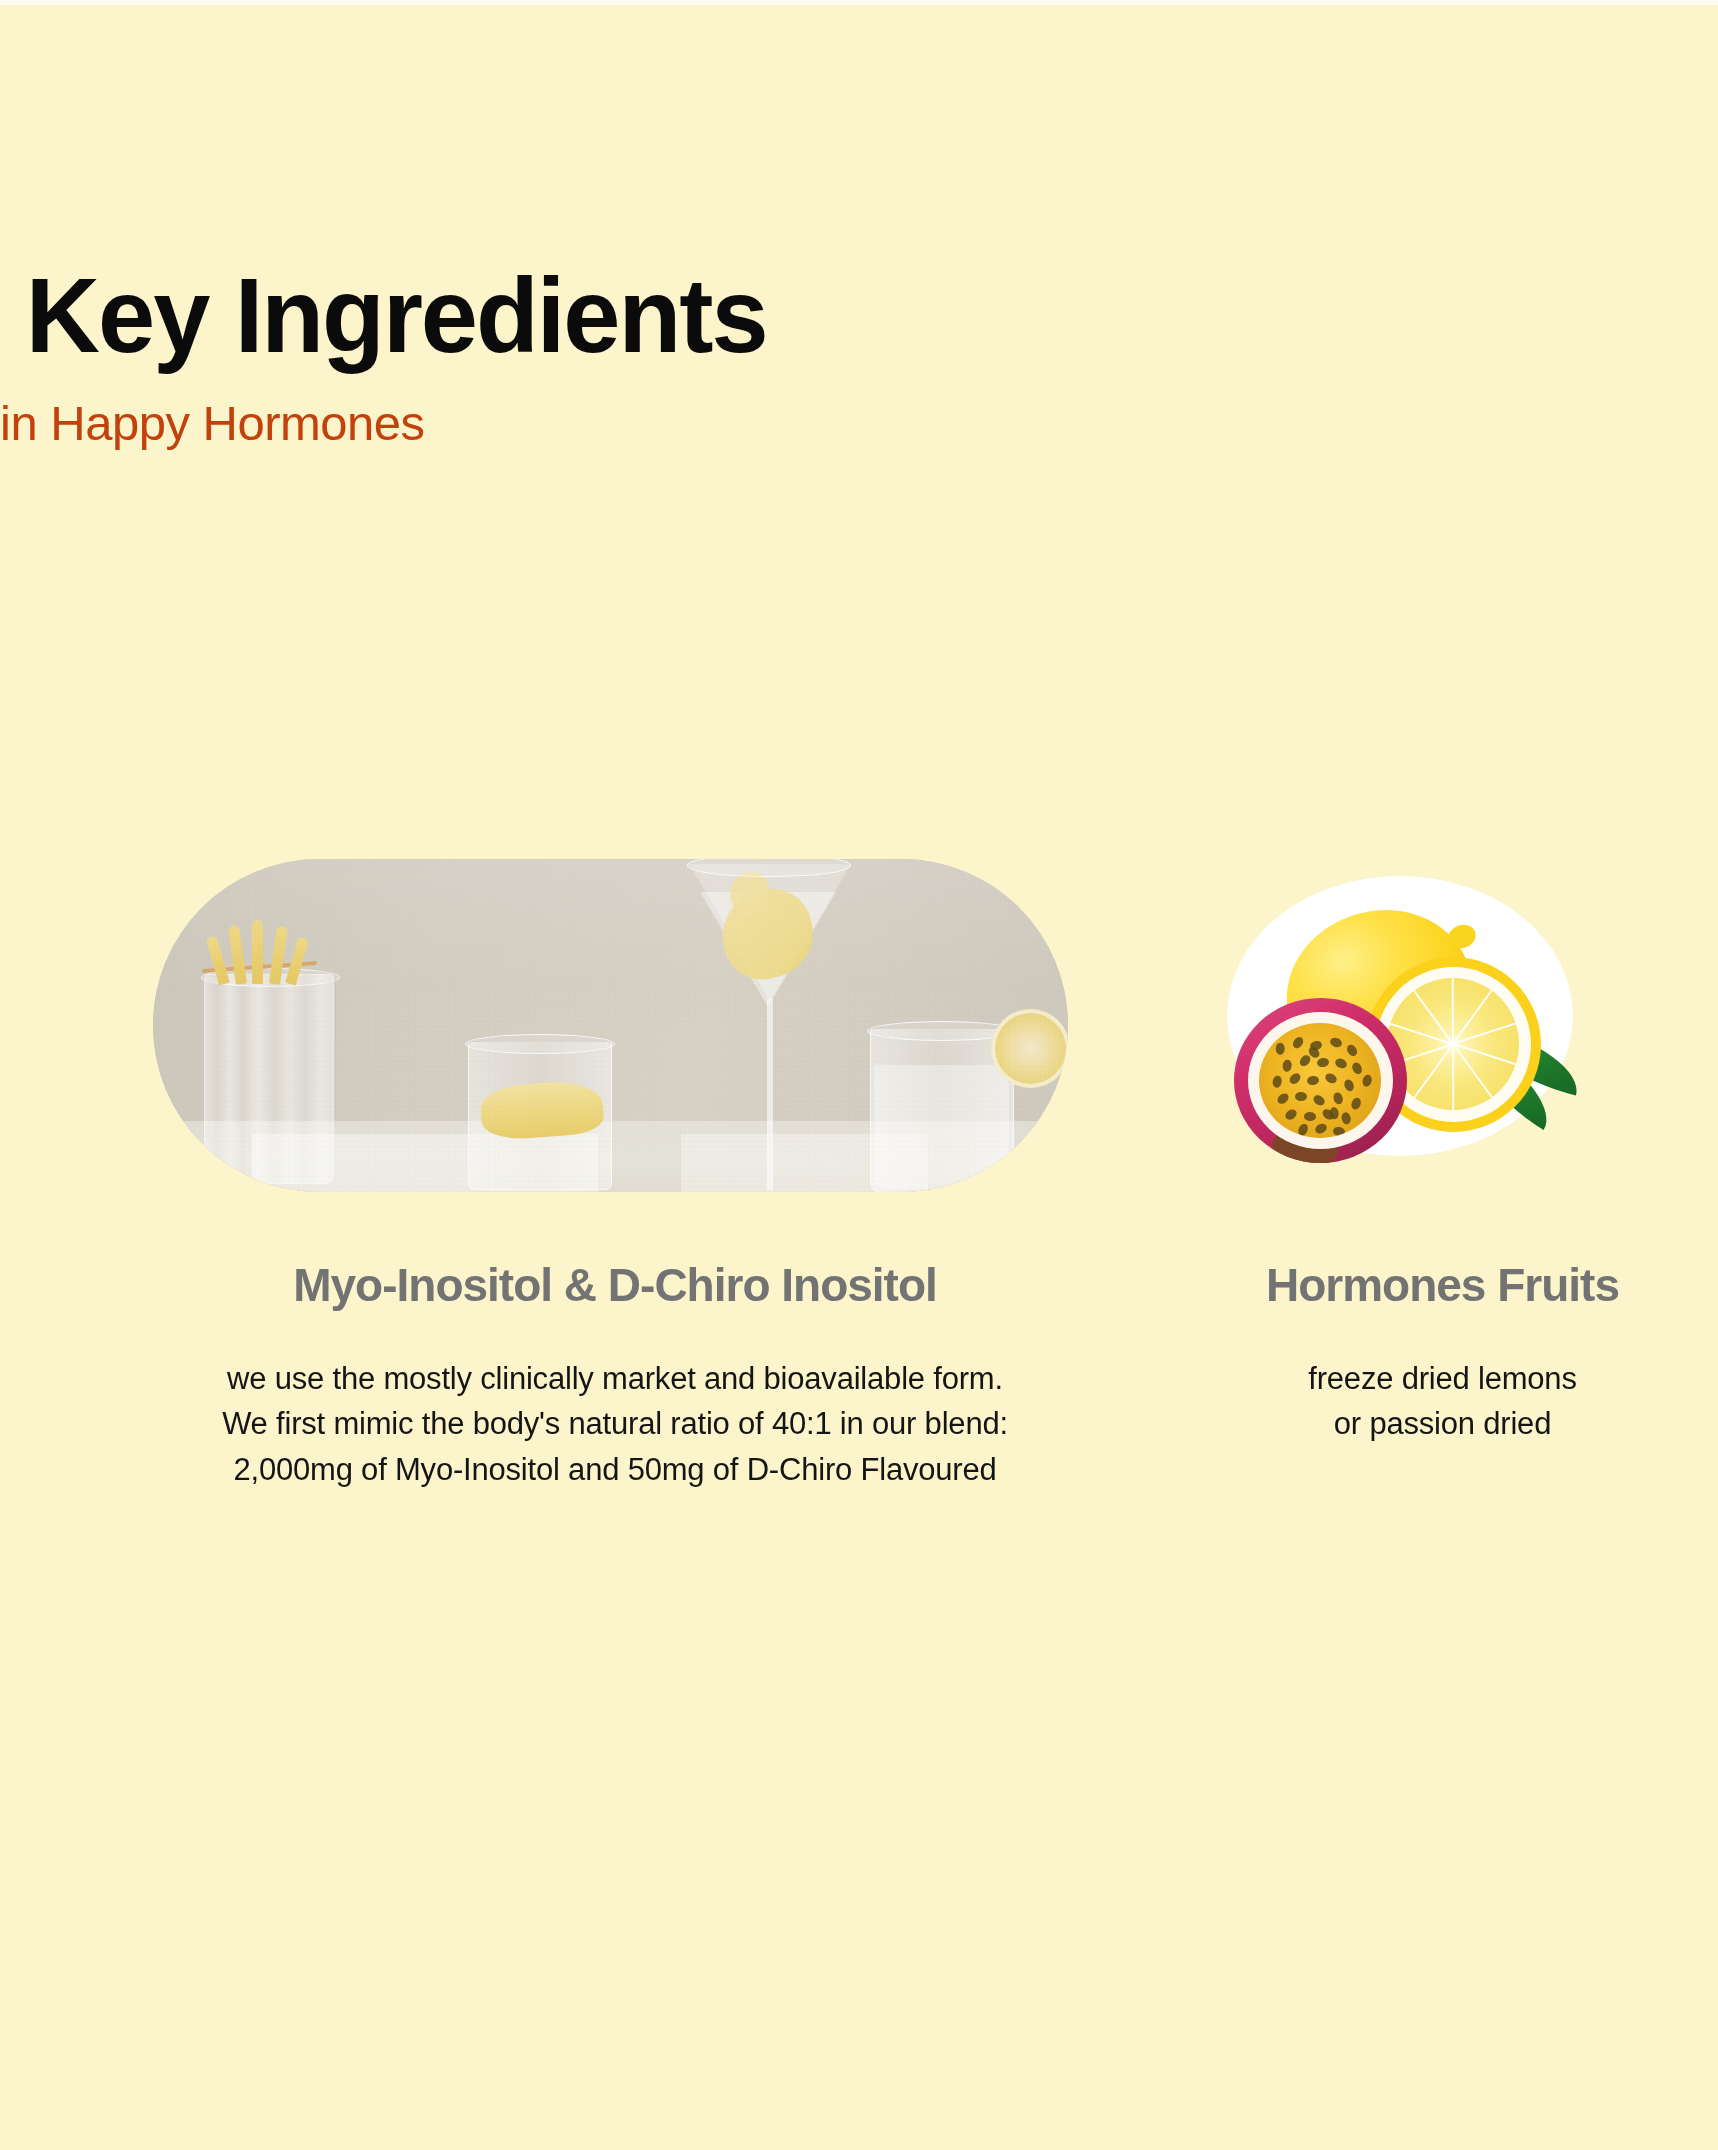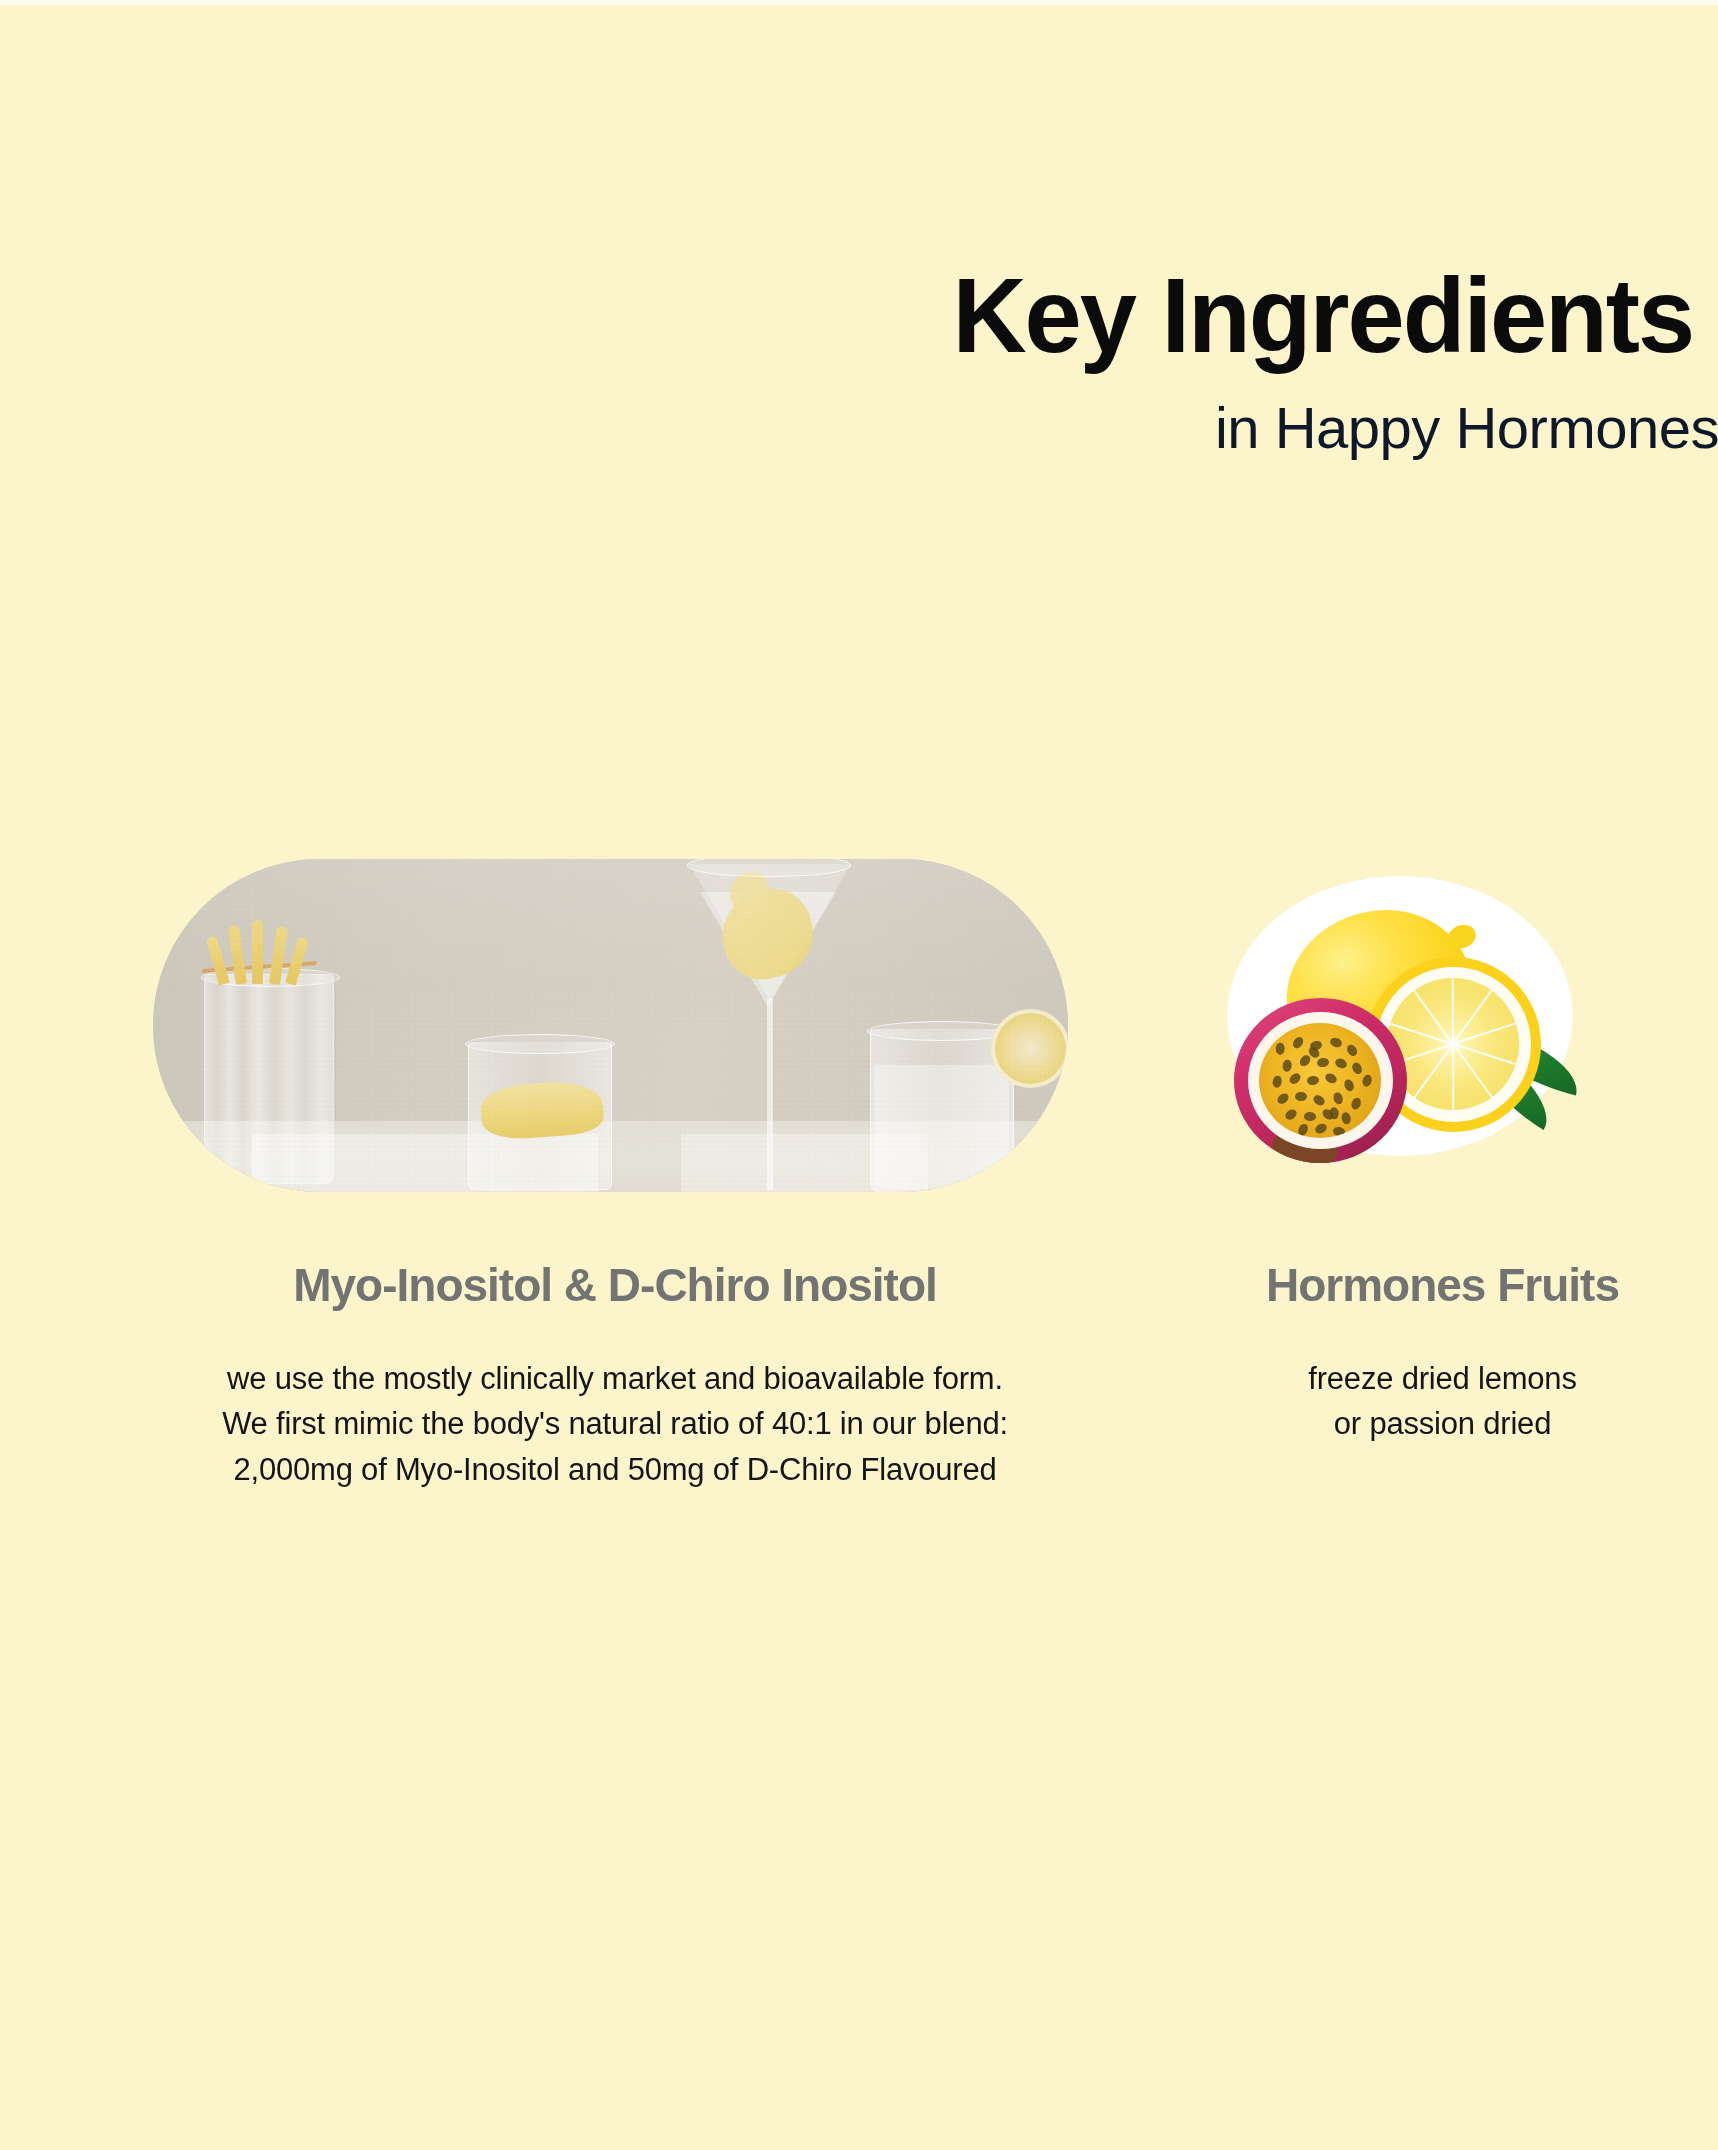--- a/index.html
+++ b/index.html
@@ -23,37 +23,37 @@
     height: 5px;
     background: #fbfbf2;
   }
 
   
   .header {
     position: absolute;
     top: 262px;
     left: 0;
     width: 1719px;
-    text-align: right;
+    text-align: left;
   }
   .page-title {
     font-size: 106px;
     font-weight: 700;
     letter-spacing: -2.1px;
     line-height: 1.0;
     color: #0b0b0b;
     margin: 0;
     transform: scaleX(0.97);
   }
   .page-subtitle {
-    font-size: 58px;
+    font-size: 49px;
     font-weight: 400;
     letter-spacing: -0.5px;
     line-height: 1.0;
-    color: #0f172a;
+    color: #c2410c;
     margin: 31px 0 0 0;
   }
 
   
   .media-row {
     position: absolute;
     top: 859px;
     left: 0;
     width: 1719px;
     height: 338px;

